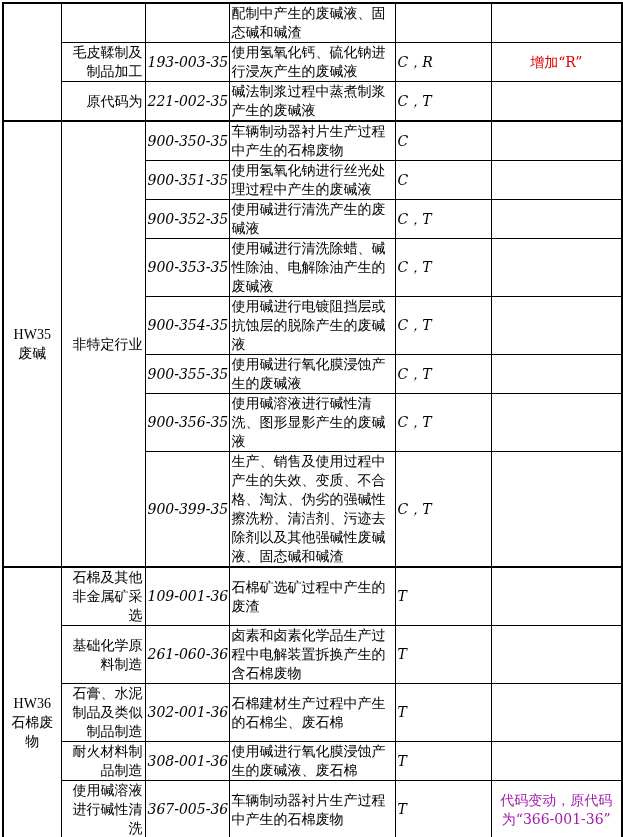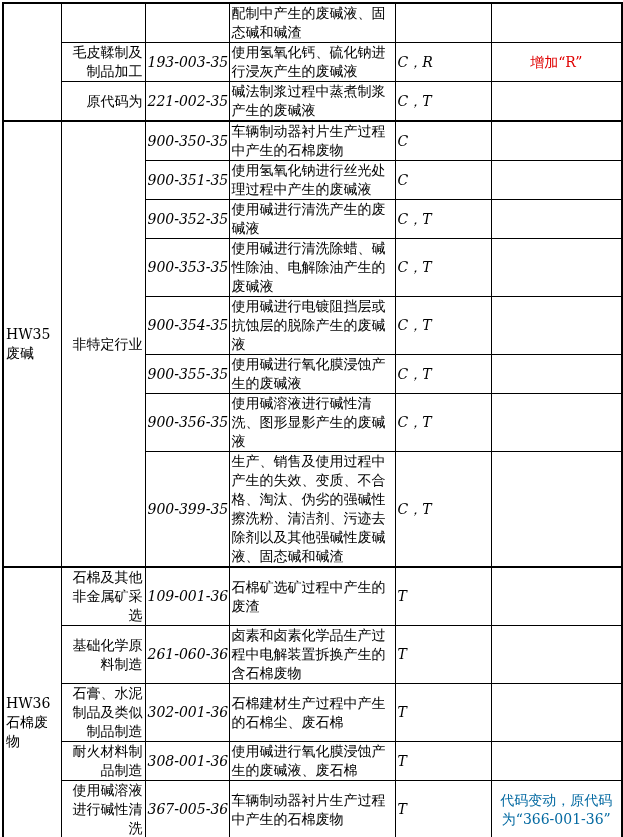--- a/index.html
+++ b/index.html
@@ -37,22 +37,24 @@
   }
   
   col.c-cat   { width: 58px; }
   col.c-ind   { width: 84px; }
   col.c-code  { width: 84px; }
   col.c-desc  { width: 166px; }
   col.c-char  { width: 96px; }
   col.c-notes { width: 131px; }
 
   td.cat {
+    text-align: center;
     white-space: pre-line;
     word-break: break-all;
+    font-family: Liberation Serif, serif;
   }
   td.ind {
     text-align: right;
   }
   td.code {
     text-align: center;
     white-space: nowrap;
     font-size: 15px;
     font-style: italic;
   }
@@ -186,21 +188,21 @@
           <td class="code">308-001-36</td>
           <td class="desc">使用碱进行氧化膜浸蚀产生的废碱液、废石棉</td>
           <td class="char">T</td>
           <td class="notes"></td>
         </tr>
         <tr>
           <td class="ind">使用碱溶液进行碱性清洗</td>
           <td class="code">367-005-36</td>
           <td class="desc">车辆制动器衬片生产过程中产生的石棉废物</td>
           <td class="char">T</td>
-          <td class="notes" style="color: #0369a1;">代码变动，原代码为“366-001-36”</td>
+          <td class="notes" style="color: #a21caf;">代码变动，原代码为“366-001-36”</td>
         </tr>
         <tr>
           <td class="ind">船舶及相关装置制造</td>
           <td class="code">373-002-36</td>
           <td class="desc">拆船过程中产生的石棉废物</td>
           <td class="char">T</td>
           <td class="notes"></td>
         </tr>
       </tbody>
   </table>

